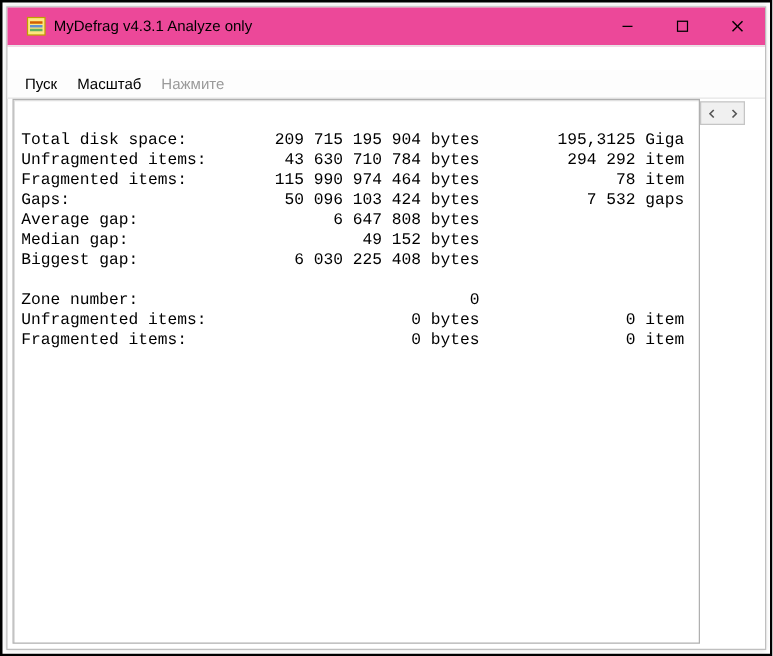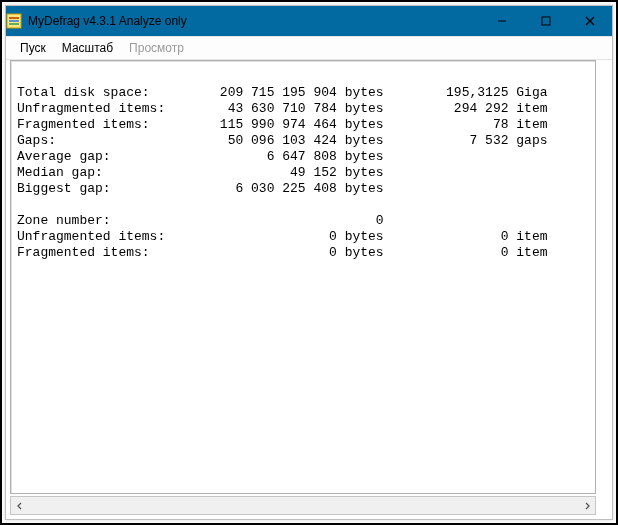--- a/index.html
+++ b/index.html
@@ -24,22 +24,22 @@
     flex-direction: column;
     margin: 3px;
     border: 1px solid #bfbfbf;
     background: #fff;
     box-shadow: 0 0 4px rgba(0,0,0,0.15);
   }
   .titlebar {
     height: 30px;
     display: flex;
     align-items: center;
-    padding: 0 0 0 0;
-    background: #0369a1;
+    padding: 0 0 0 15px;
+    background: #ec4899;
     border-bottom: 1px solid #e5e5e5;
   }
   .titlebar .app-icon {
     width: 16px;
     height: 16px;
     margin-right: 6px;
     display: inline-block;
   }
   .titlebar .title {
     font-size: 12px;
@@ -60,37 +60,38 @@
   }
   .win-btn svg { display:block; }
   .menubar {
     height: 22px;
     display: flex;
     align-items: center;
     padding: 0 6px;
     font-size: 12px;
     border-bottom: 1px solid #e5e5e5;
     background: #fdfdfd;
+    margin-top: 19px;
   }
   .menu-item {
     padding: 2px 8px;
     color: #000;
   }
   .menu-item.disabled {
     color: #9a9a9a;
   }
   .statusline {
     font-size: 12px;
     padding: 2px 6px 4px 6px;
     color: #000;
   }
   .client-area {
     flex: 1;
     display: flex;
-    flex-direction: column;
+    flex-direction: row;
     padding: 0 16px 4px 4px;
     min-height: 0;
   }
   .report-panel {
     flex: 1;
     border: 1px solid #b0b0b0;
     background: #fff;
     box-shadow: inset 1px 1px 0 #e0e0e0;
     overflow: hidden;
     position: relative;
@@ -161,21 +162,21 @@
             <line x1="1" y1="1" x2="9" y2="9" stroke="#000" stroke-width="1.2"></line>
             <line x1="9" y1="1" x2="1" y2="9" stroke="#000" stroke-width="1.2"></line>
           </svg>
         </div>
       </div>
     </div>
 
     <div class="menubar">
       <span class="menu-item">Пуск</span>
       <span class="menu-item">Масштаб</span>
-      <span class="menu-item disabled">Просмотр</span>
+      <span class="menu-item disabled">Нажмите</span>
     </div>
 
 
     <div class="client-area">
       <div class="report-panel">
         <div class="report-text" id="report-text">
 Total disk space:         209 715 195 904 bytes        195,3125 Giga
 Unfragmented items:        43 630 710 784 bytes         294 292 item
 Fragmented items:         115 990 974 464 bytes              78 item
 Gaps:                      50 096 103 424 bytes           7 532 gaps

